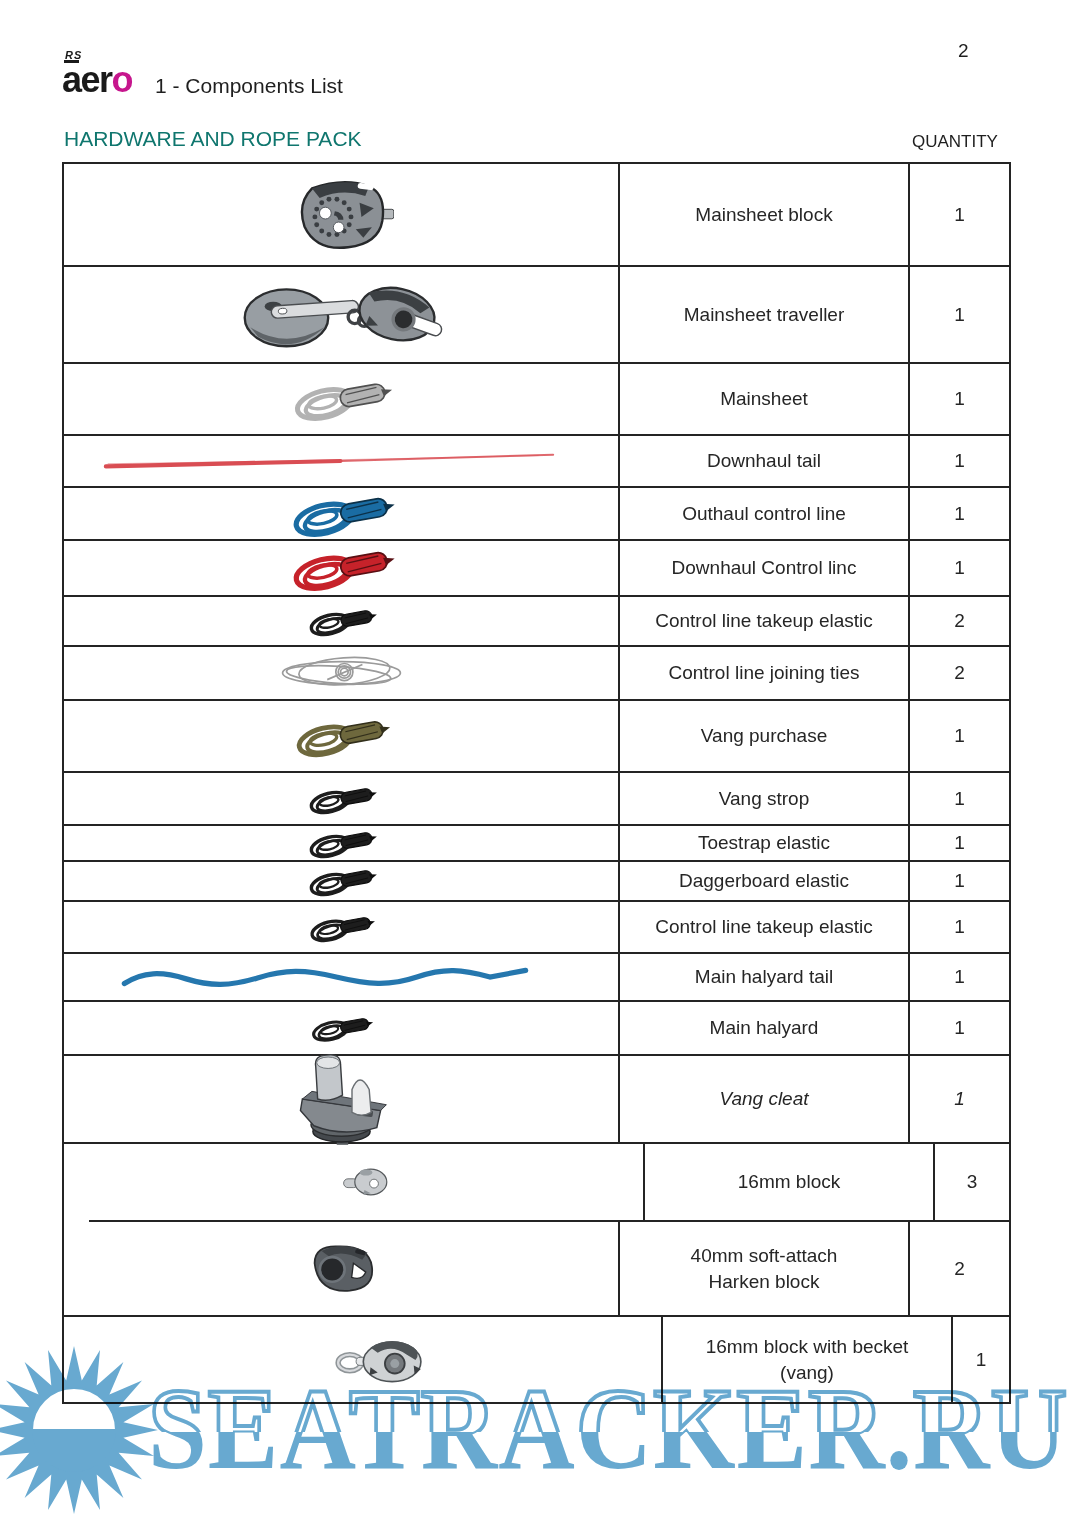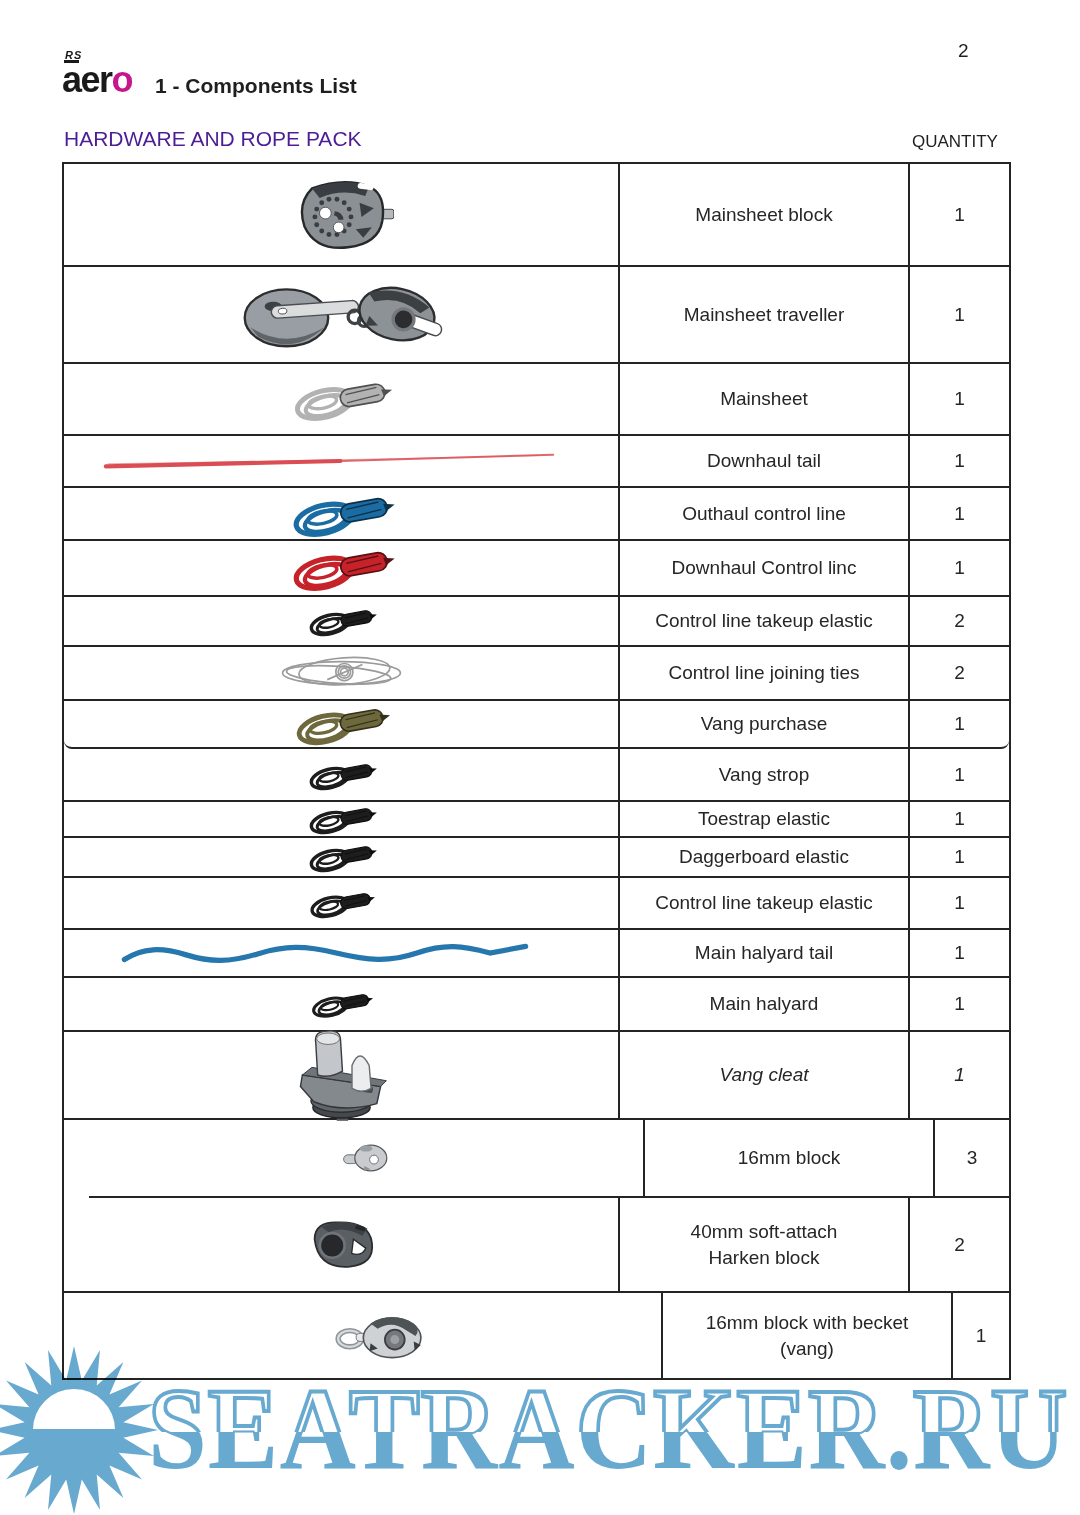--- a/index.html
+++ b/index.html
@@ -7,22 +7,22 @@
        font-family:"Liberation Sans",sans-serif;color:#262626}
 
   .page-number{position:absolute;left:958px;top:40px;font-size:19px;color:#1f1f1f}
 
   .logo{position:absolute;left:62px;top:50px;line-height:1}
   .logo-rs{display:block;font-size:11px;font-weight:bold;font-style:italic;letter-spacing:1px;
            color:#1a1a1a;margin-left:3px;margin-bottom:1px}
   .logo-word{font-size:36px;font-weight:bold;letter-spacing:-1.5px;color:#1a1a1a;position:relative;display:inline-block}
   .logo-word::before{content:"";position:absolute;left:2px;top:-2px;width:15px;height:3px;background:#1a1a1a}
 
-  .page-title{position:absolute;left:155px;top:74px;font-size:21px;font-weight:bold;color:#1f1f1f}
-  .section-title{position:absolute;left:64px;top:127px;font-size:21px;color:#4c1d95}
+  .page-title{position:absolute;left:155px;top:74px;font-size:21px;font-weight:normal;color:#1f1f1f}
+  .section-title{position:absolute;left:64px;top:127px;font-size:21px;color:#0f766e}
   .qty-header{position:absolute;left:912px;top:132px;font-size:17px;color:#1f1f1f}
 
   .components-table{position:absolute;left:62px;top:162px;width:945px;border:2px solid #242424}
   .row{display:flex;border-bottom:2px solid #242424;box-sizing:border-box}
   .row:last-child{border-bottom:none}
   .cell{box-sizing:border-box;display:flex;align-items:center;justify-content:center}
   .cell>*{position:relative;z-index:3}
   .img-cell{width:556px;border-right:2px solid #242424}
   .img-cell.img-left{justify-content:flex-start}
   .label-cell{width:290px;border-right:2px solid #242424;flex-direction:column;
@@ -227,21 +227,21 @@
    </g>
           </svg></span>
       </div>
       <div class="cell label-cell">
         <span>Control line joining ties</span>
       </div>
       <div class="cell qty-cell">
         <span>2</span>
       </div>
     </div>
-    <div class="row" style="height: 48px; border-radius: 8px;">
+    <div class="row" style="height: 72px;">
       <div class="cell img-cell">
         <span style="line-height: 0;"><svg width="112" height="48" viewBox="0 0 130 60">
    <g fill="none" stroke="#6e683d" stroke-linecap="round">
      <ellipse cx="45" cy="36" rx="33" ry="16" stroke-width="6" transform="rotate(-14 45 36)"></ellipse>
      <ellipse cx="47" cy="38" rx="25" ry="11" stroke-width="5" transform="rotate(-16 47 38)"></ellipse>
      <ellipse cx="43" cy="34" rx="17" ry="7" stroke-width="4" transform="rotate(-12 43 34)"></ellipse>
    </g>
    <g transform="rotate(-10 92 26)">
      <rect x="64" y="15" width="54" height="21" rx="10.5" fill="#6e683d" stroke="rgb(50,47,27)" stroke-width="2"></rect>
      <path d="M114,22 l13,3 -11,6 z" fill="rgb(50,47,27)"></path>

